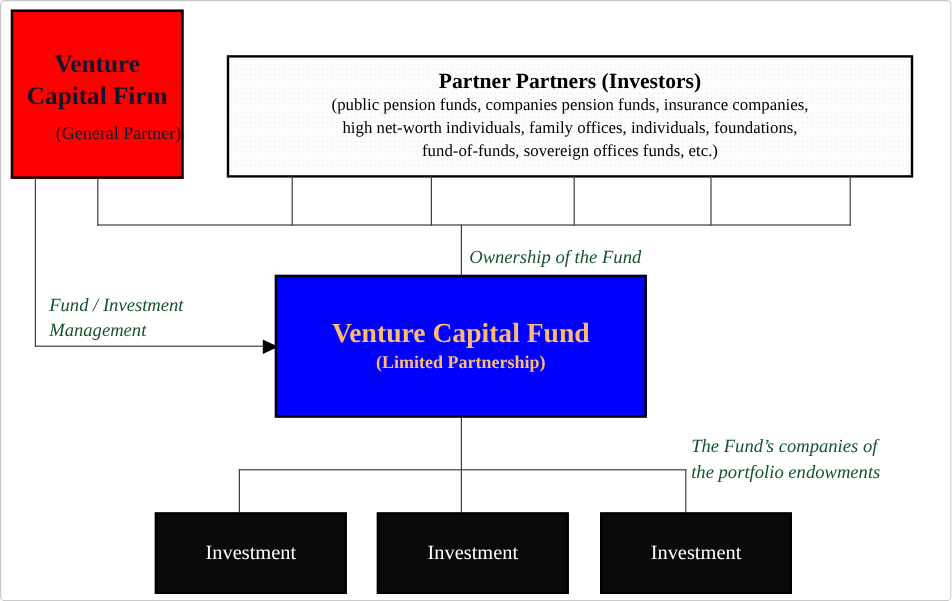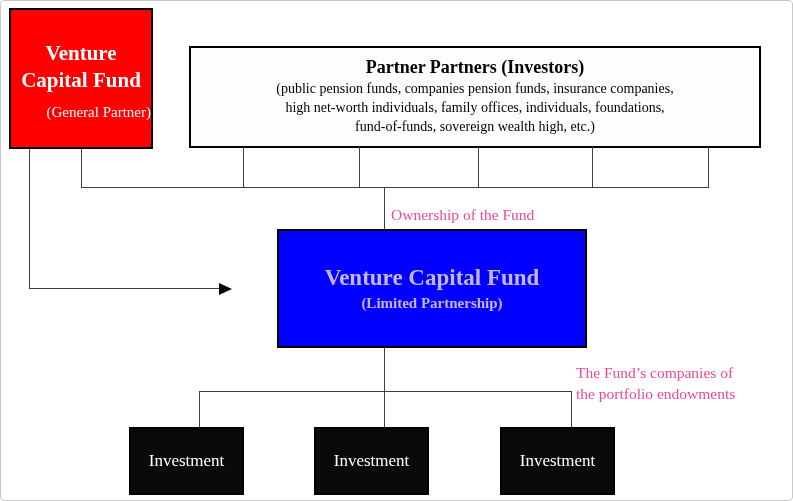--- a/index.html
+++ b/index.html
@@ -9,96 +9,100 @@
     background:#ffffff;
     border:1px solid #c9c9c9;
     border-radius:4px;
     overflow:hidden;
     font-family:"Liberation Serif","DejaVu Serif",serif;
     color:#000;
   }
   .box{position:absolute;box-sizing:border-box;border:2px solid #000;}
   .gp-box{
     left:8px;top:7px;width:144px;height:141px;
-    background:#fe0000;color:#ffffff;text-align:center;
+    background:#fe0000;color:#0f172a;text-align:center;
   }
   .gp-title{margin-top:30px;font-size:21px;font-weight:bold;line-height:27px;}
   .gp-sub{margin-top:9px;font-size:15px;line-height:18px;text-align:right;}
   .lp-box{
     left:188px;top:45px;width:572px;height:102px;
     background-color:#fdfdfd;
     background-image:radial-gradient(#e3e3e3 0.6px, transparent 0.7px);
     background-size:4px 4px;
     text-align:center;
   }
   .lp-title{margin-top:7px;font-size:18px;font-weight:bold;line-height:24px;}
   .lp-desc{font-size:14px;line-height:19px;}
   .fund-box{
     left:228px;top:228px;width:310px;height:119px;
-    background:#0000fe;color:#c4b5fd;text-align:center;
-    display:flex;flex-direction:column;justify-content:center;margin-left:48px;
+    background:#0000fe;color:#fdba74;text-align:center;
+    display:flex;flex-direction:column;justify-content:center;
   }
   .fund-title{font-size:23px;font-weight:bold;line-height:27px;}
   .fund-sub{font-size:15px;font-weight:bold;line-height:19px;margin-top:3px;}
   .inv-box{
-    top:426px;width:115px;height:68px;
+    top:426px;width:160px;height:68px;
     background:#0a0a0a;color:#fff;text-align:center;
     display:flex;align-items:center;justify-content:center;
     font-size:17px;
   }
   .inv-1{left:128px;}
   .inv-2{left:313px;}
   .inv-3{left:499px;}
   .line{position:absolute;background:#3f3f3f;}
-  .label{position:absolute;font-size:15.5px;line-height:21px;color:#ec4899;white-space:nowrap;}
+  .label{position:absolute;font-size:15.5px;line-height:21px;color:#14532d;white-space:nowrap;font-style:italic;}
   .lbl-ownership{left:390px;top:203px;}
   .lbl-management{left:40px;top:243px;}
   .lbl-portfolio{left:575px;top:361px;}
   .arrowhead{
     position:absolute;left:218px;top:282px;
     width:0;height:0;
     border-top:6px solid transparent;
     border-bottom:6px solid transparent;
     border-left:13px solid #000;
   }
 </style>
 </head>
 <body>
 
 <div class="page">
 
   <div class="box gp-box">
     <div class="gp-title">
       <div>Venture</div>
-      <div>Capital Fund</div>
+      <div>Capital Firm</div>
     </div>
     <div class="gp-sub">(General Partner)</div>
   </div>
 
   <div class="box lp-box">
     <div class="lp-title">Partner Partners (Investors)</div>
     <div class="lp-desc">(public pension funds, companies pension funds, insurance companies,</div>
     <div class="lp-desc">high net-worth individuals, family offices, individuals, foundations,</div>
-    <div class="lp-desc">fund-of-funds, sovereign wealth high, etc.)</div>
+    <div class="lp-desc">fund-of-funds, sovereign offices funds, etc.)</div>
   </div>
 
   <div class="line" style="left:80px;top:148px;width:1px;height:39px;"></div>
   <div class="line" style="left:242px;top:146px;width:1px;height:41px;"></div>
   <div class="line" style="left:358px;top:146px;width:1px;height:41px;"></div>
   <div class="line" style="left:477px;top:146px;width:1px;height:41px;"></div>
   <div class="line" style="left:591px;top:146px;width:1px;height:41px;"></div>
   <div class="line" style="left:707px;top:146px;width:1px;height:41px;"></div>
   <div class="line" style="left:80px;top:186px;width:628px;height:1px;"></div>
   <div class="line" style="left:383px;top:186px;width:1px;height:43px;"></div>
 
   <div class="label lbl-ownership">Ownership of the Fund</div>
 
   <div class="line" style="left:28px;top:148px;width:1px;height:140px;"></div>
   <div class="line" style="left:28px;top:287px;width:192px;height:1px;"></div>
   <div class="arrowhead"></div>
+  <div class="label lbl-management">
+    <div>Fund / Investment</div>
+    <div>Management</div>
+  </div>
 
   <div class="box fund-box">
     <div class="fund-title">Venture Capital Fund</div>
     <div class="fund-sub">(Limited Partnership)</div>
   </div>
 
   <div class="line" style="left:383px;top:347px;width:1px;height:79px;"></div>
   <div class="line" style="left:198px;top:390px;width:373px;height:1px;"></div>
   <div class="line" style="left:198px;top:390px;width:1px;height:36px;"></div>
   <div class="line" style="left:570px;top:390px;width:1px;height:36px;"></div>

